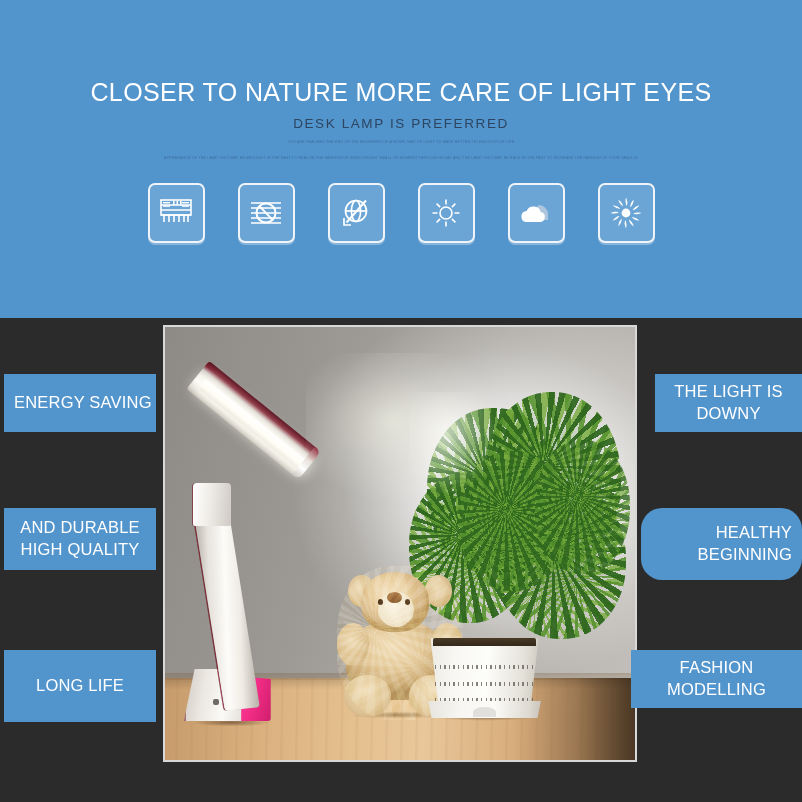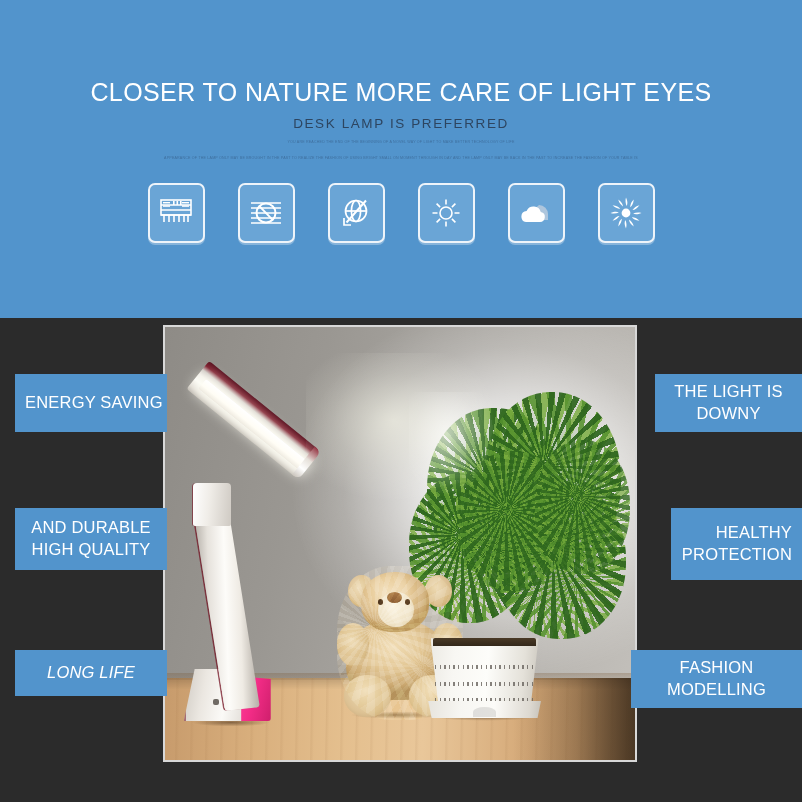--- a/index.html
+++ b/index.html
@@ -314,31 +314,31 @@
     color:#ffffff;
     font-size:16.5px;
     line-height:1.32;
     display:flex;
     flex-direction:column;
     justify-content:center;
     padding:6px 10px;
     letter-spacing:0.2px;
     white-space:nowrap;
   }
-  .label-left  { left:15px; }
+  .label-left  { left:4px; }
   .label-right { right:0; }
   .al-left   { align-items:flex-start; text-align:left; }
   .al-center { align-items:center;     text-align:right; }
   .al-right  { align-items:flex-end;   text-align:right; }
 
   .lb-l1 { top:374px; width:152px; height:58px; }
   .lb-l2 { top:508px; width:152px; height:62px; }
-  .lb-l3 { top:650px; width:152px; height:46px;font-style:italic; }
+  .lb-l3 { top:650px; width:152px; height:72px; }
   .lb-r1 { top:374px; width:147px; height:58px; }
-  .lb-r2 { top:508px; width:131px; height:72px; }
+  .lb-r2 { top:508px; width:161px; height:72px;border-radius:21px; }
   .lb-r3 { top:650px; width:171px; height:58px; }
 </style>
 </head>
 <body>
 
 <div class="header">
 
   <div class="header-title">CLOSER TO NATURE MORE CARE OF LIGHT EYES</div>
 
   <div class="header-subtitle">DESK LAMP IS PREFERRED</div>
@@ -529,19 +529,19 @@
   <span>LONG LIFE</span>
 </div>
 
 <div class="label-box label-right lb-r1 al-center">
   <span>THE LIGHT IS</span>
   <span>DOWNY</span>
 </div>
 
 <div class="label-box label-right lb-r2 al-right">
   <span>HEALTHY</span>
-  <span>PROTECTION</span>
+  <span>BEGINNING</span>
 </div>
 
 <div class="label-box label-right lb-r3 al-center">
   <span>FASHION</span>
   <span>MODELLING</span>
 </div>
 
 </body></html>

